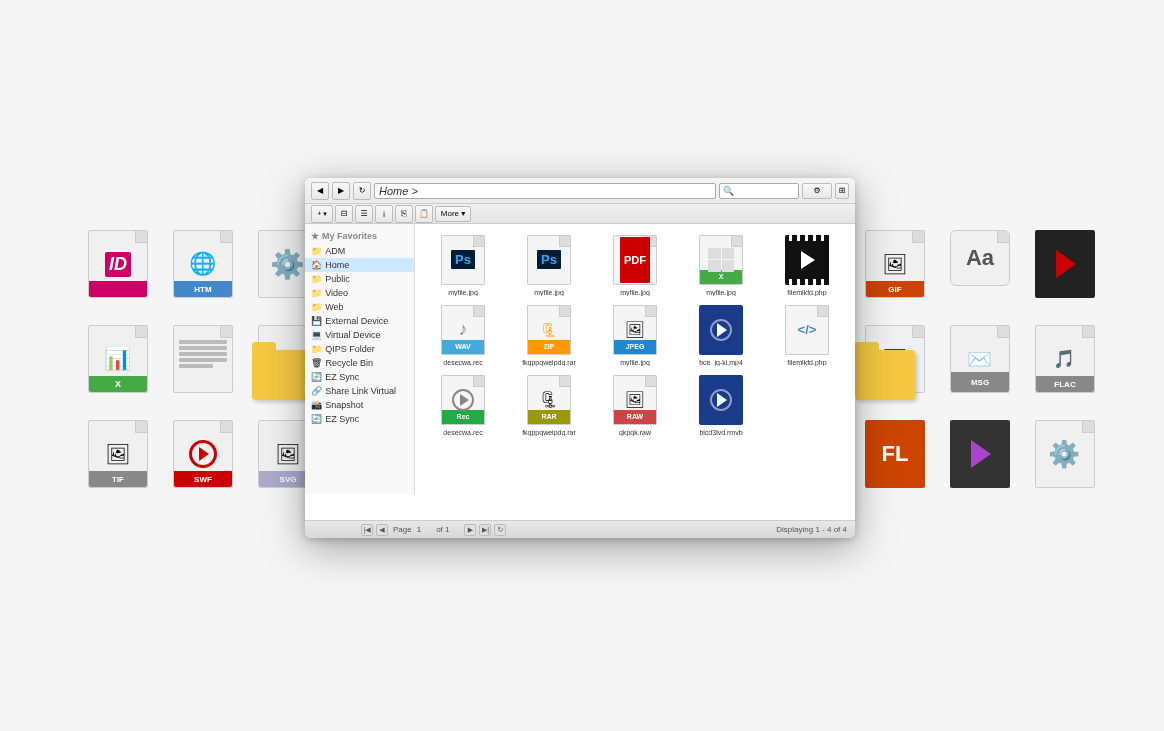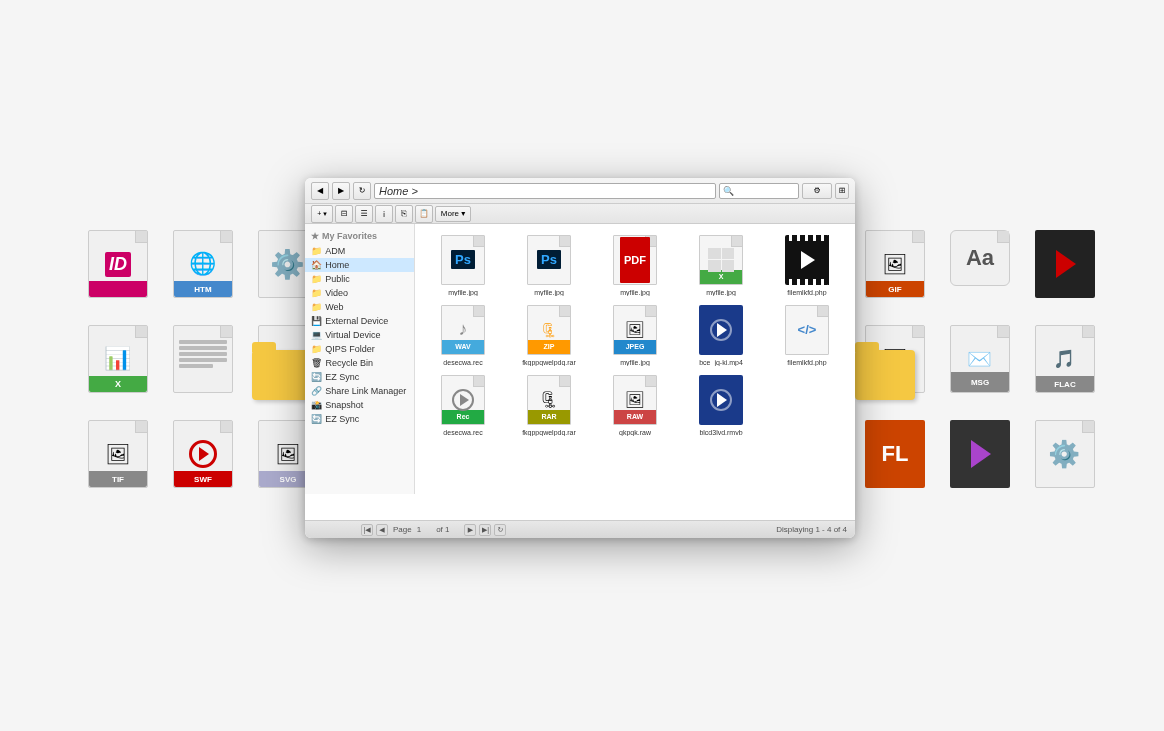--- a/index.html
+++ b/index.html
@@ -562,21 +562,21 @@
         <div class="sidebar-item">
           <span class="sidebar-icon">🗑</span>
           <span class="sidebar-label">Recycle Bin</span>
         </div>
         <div class="sidebar-item">
           <span class="sidebar-icon">🔄</span>
           <span class="sidebar-label">EZ Sync</span>
         </div>
         <div class="sidebar-item">
           <span class="sidebar-icon">🔗</span>
-          <span class="sidebar-label">Share Link Manager</span>
+          <span class="sidebar-label">Share Link Virtual</span>
         </div>
         <div class="sidebar-item">
           <span class="sidebar-icon">📸</span>
           <span class="sidebar-label">Snapshot</span>
         </div>
         <div class="sidebar-item">
           <span class="sidebar-icon">🔄</span>
           <span class="sidebar-label">EZ Sync</span>
         </div>
       </div>

